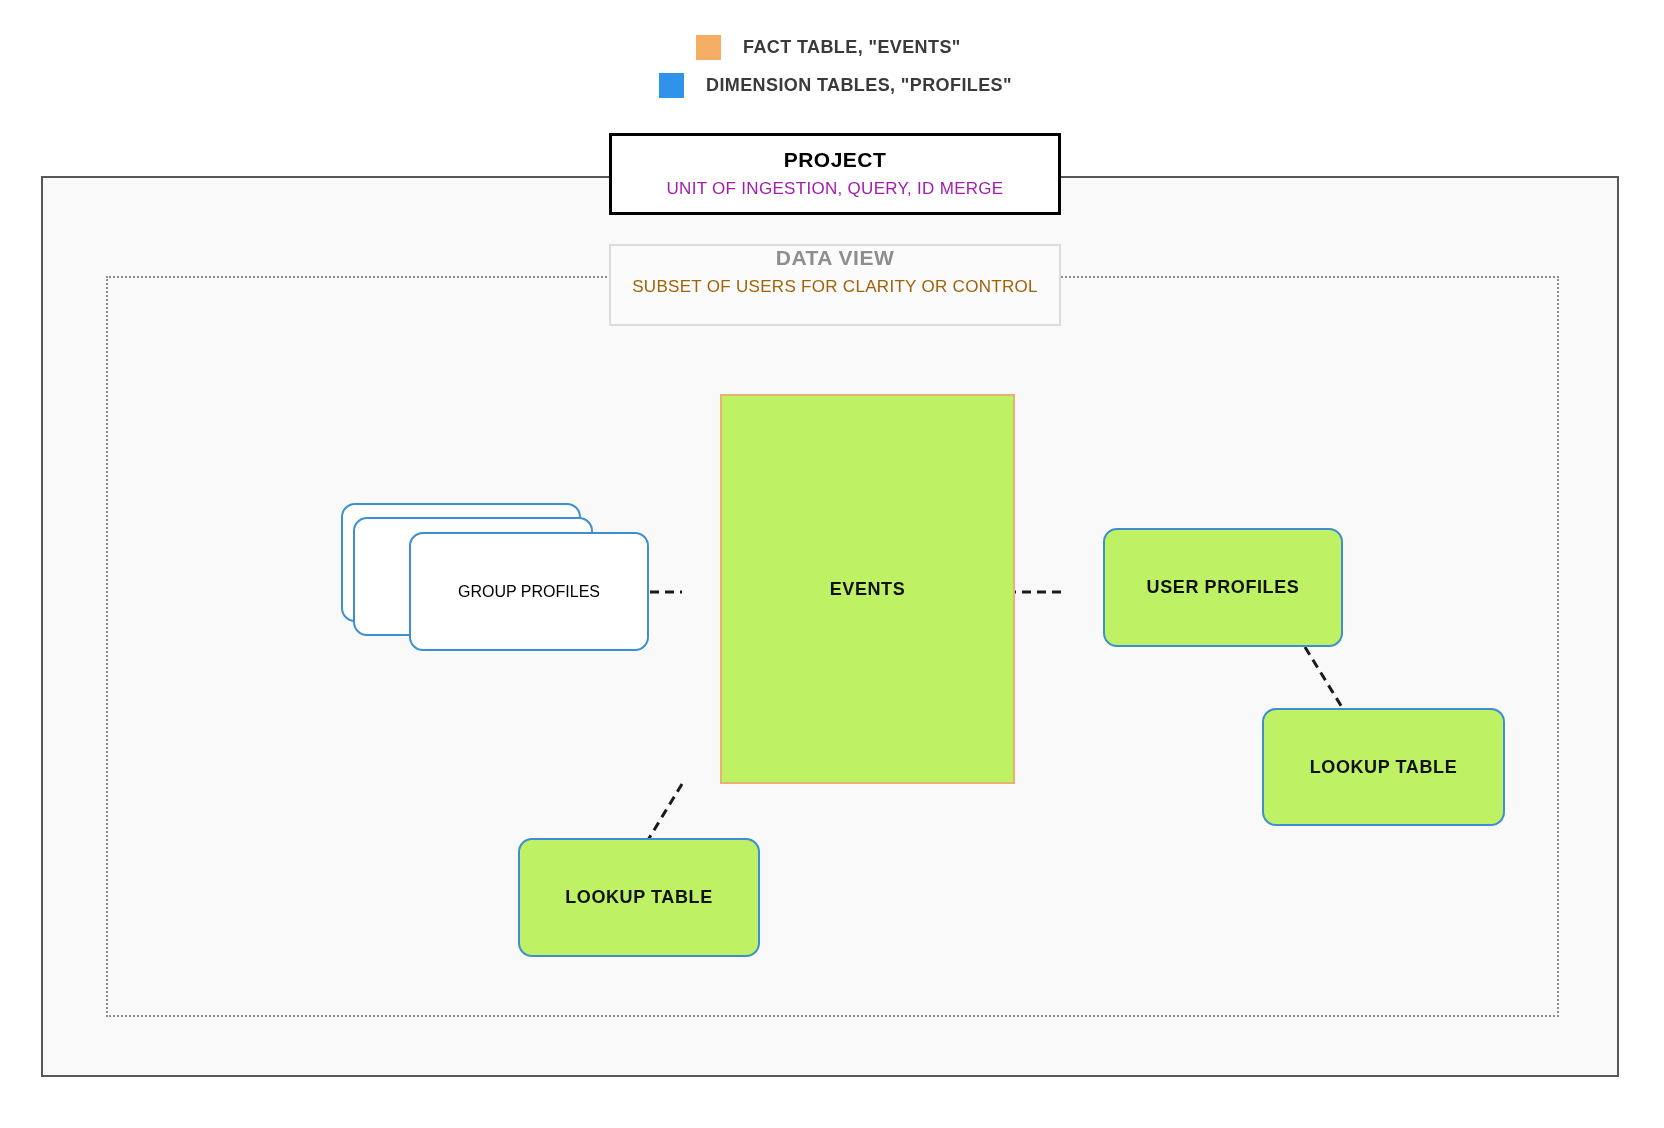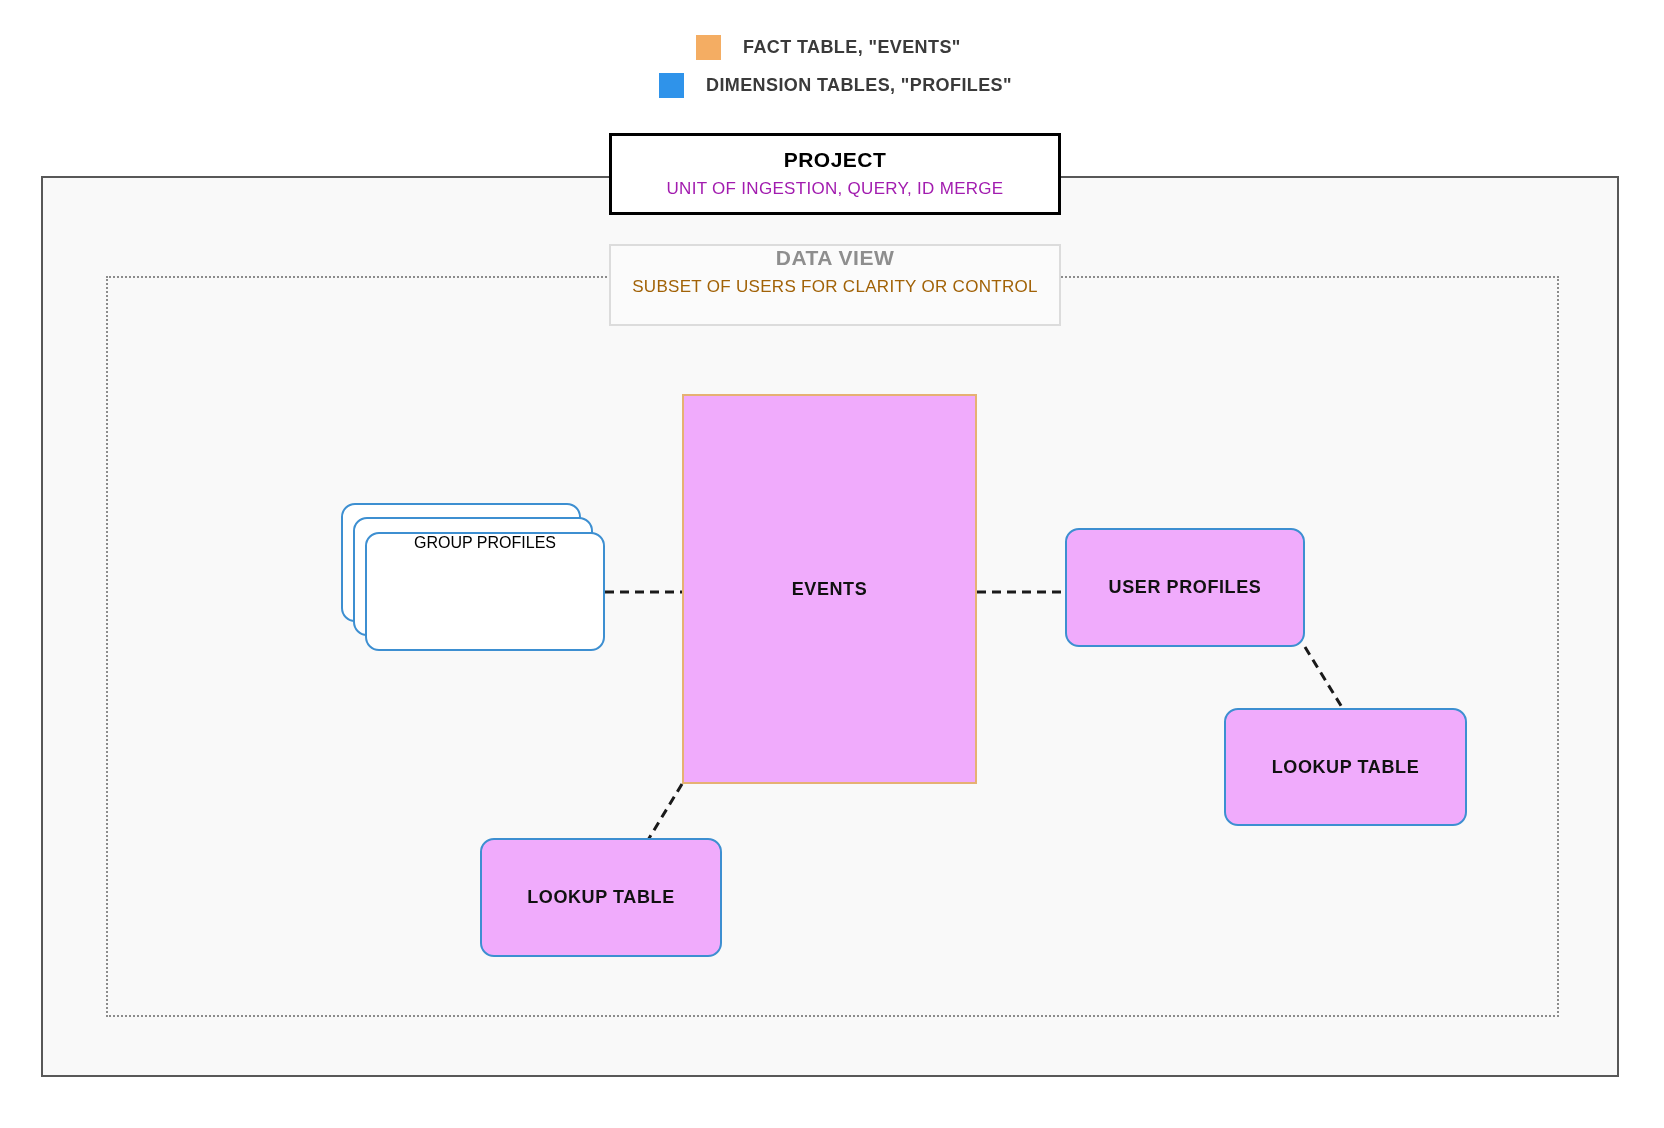--- a/index.html
+++ b/index.html
@@ -117,24 +117,25 @@
     top: 0;
     width: 1664px;
     height: 1128px;
     pointer-events: none;
   }
 
   
   .node {
     position: absolute;
     box-sizing: border-box;
-    background: #f0abfc;
+    background: #bef264;
     display: flex;
     align-items: center;
     justify-content: center;
+    margin-left: 38px;
   }
   .node .node-label {
     font-size: 18px;
     font-weight: bold;
     letter-spacing: 0.6px;
     color: #111111;
     text-align: center;
   }
 
   .node-fact {
@@ -189,21 +190,23 @@
     border: 2px solid #3d8fd1;
     border-radius: 14px;
     width: 240px;
     height: 119px;
   }
   .group-stack .card.c1 { left: 0px;  top: 0px;  }
   .group-stack .card.c2 { left: 12px; top: 14px; }
   .group-stack .card.c3 { left: 24px; top: 29px; }
   .group-stack .card.c3 {
     display: flex;
+    align-items: center;
     justify-content: center;
+    margin-left: 44px;
   }
 </style>
 </head>
 <body>
 
 <div id="stage">
 
   <div class="legend">
     <div class="legend-row r1">
       <span class="legend-swatch" style="background:#f4ad63;"></span>

